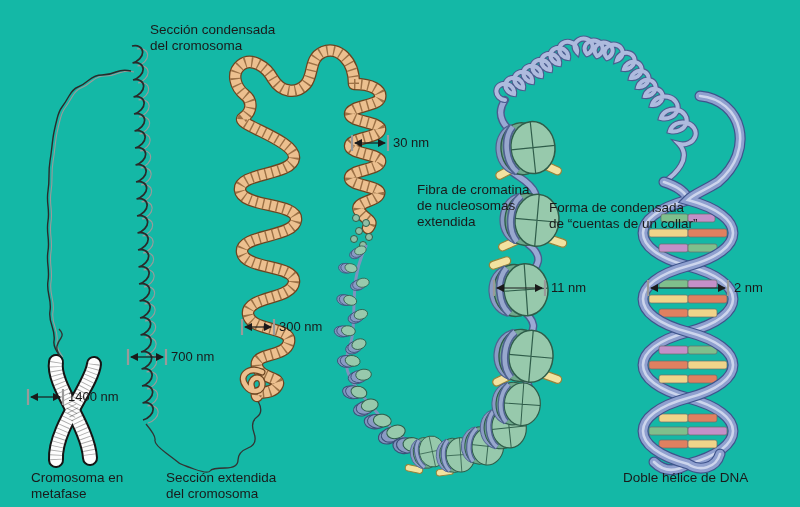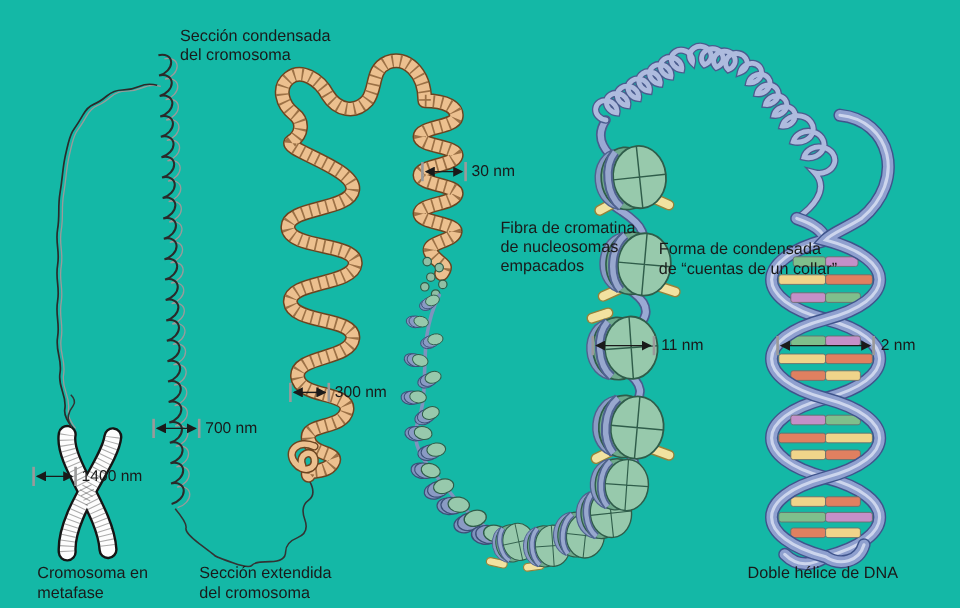--- a/index.html
+++ b/index.html
@@ -245,21 +245,21 @@
 </div>
 
 <div class="lbl" style="left:166px;top:470px;">
   <div>Sección extendida</div>
   <div>del cromosoma</div>
 </div>
 
 <div class="lbl" style="left:395px;top:182px;margin-left:22px;">
   <div>Fibra de cromatina</div>
   <div>de nucleosomas</div>
-  <div>empacados</div>
+  <div>extendida</div>
 </div>
 
 <div class="lbl" style="left:549px;top:200px;">
   <div>Forma de condensada</div>
   <div>de “cuentas de un collar”</div>
 </div>
 
 <div class="lbl" style="left:623px;top:470px;">
   <div>Doble hélice de DNA</div>
 </div>

